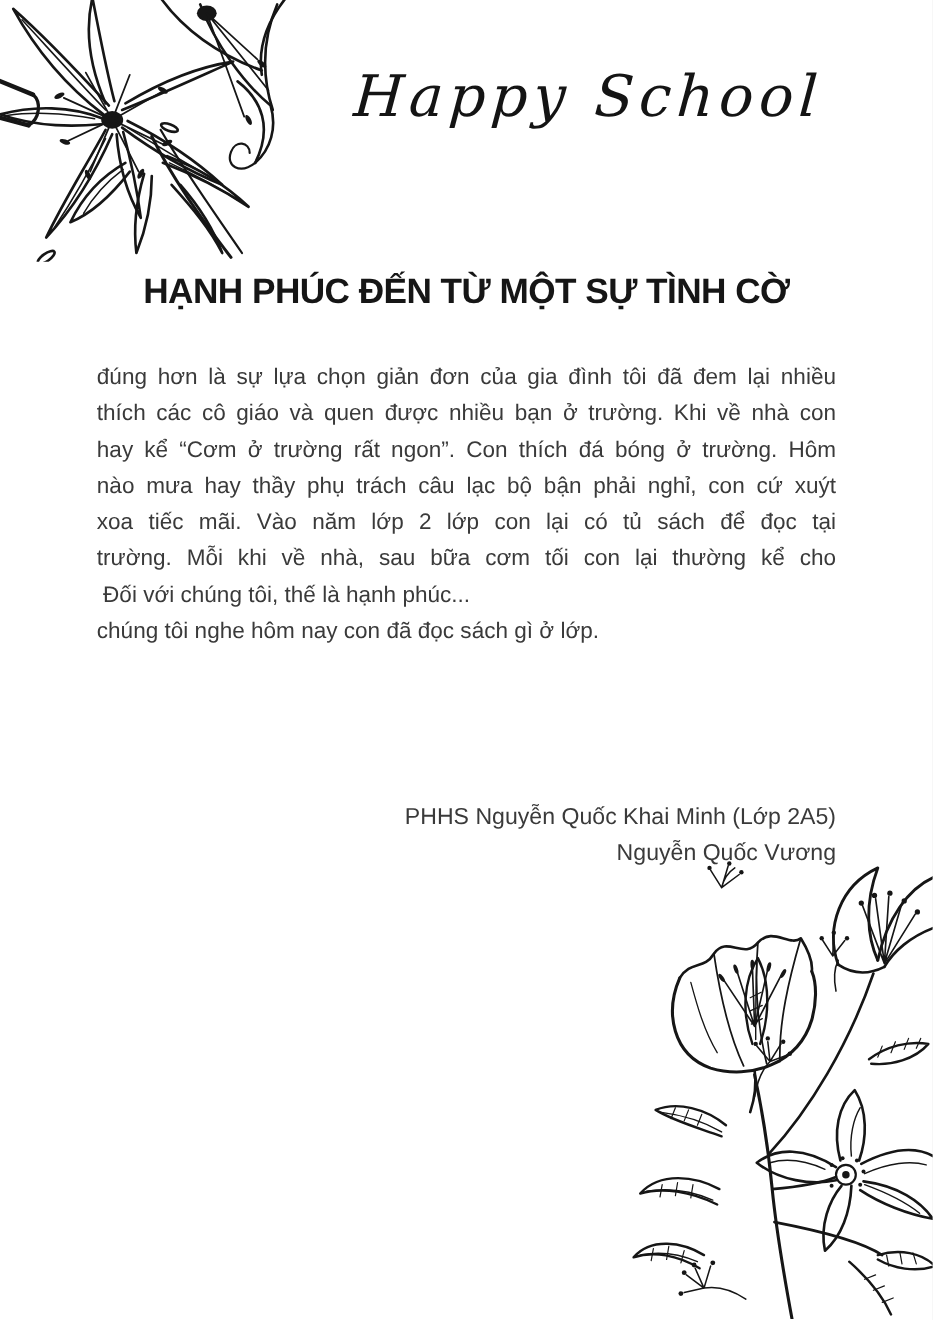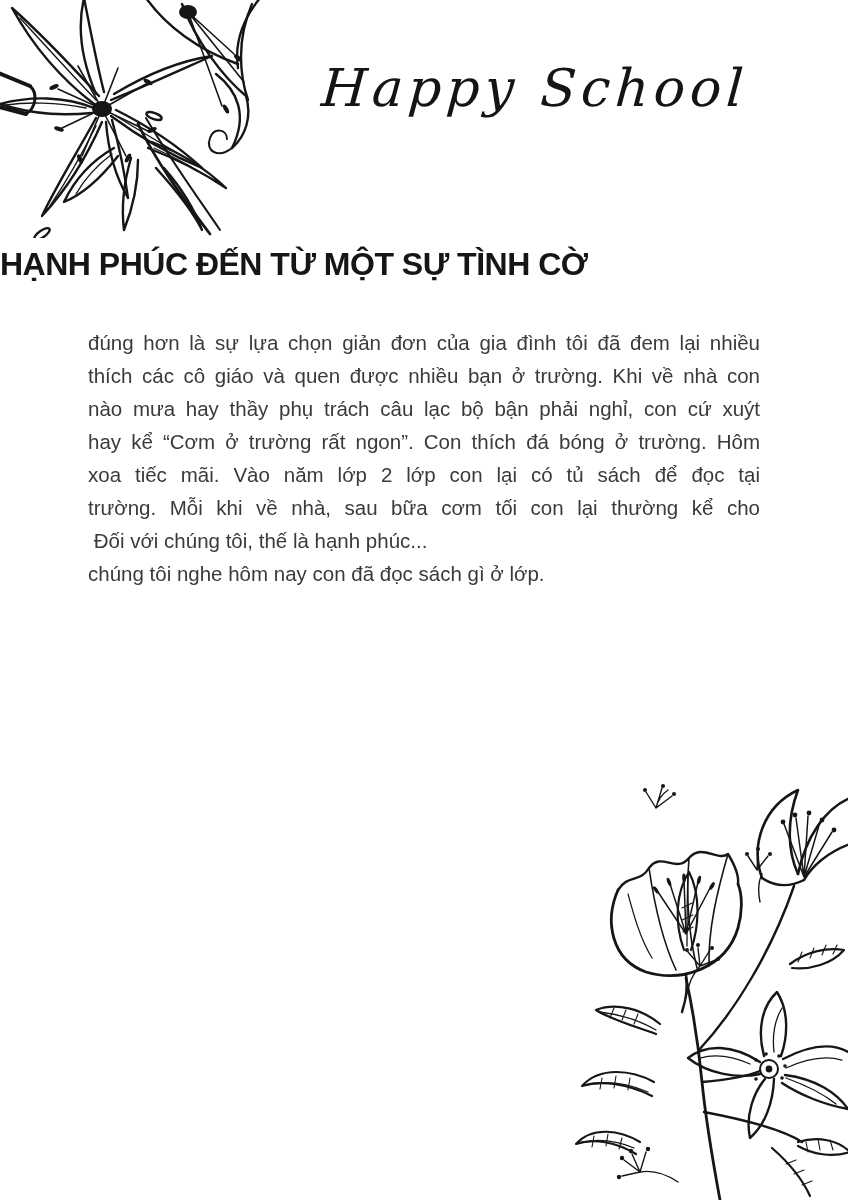--- a/index.html
+++ b/index.html
@@ -20,20 +20,21 @@
     font-family:"DejaVu Serif","Liberation Serif",serif;
     font-style:italic;
     font-size:52px;
     letter-spacing:5px;
     color:#141414;
     transform:skewX(-4deg);
     white-space:nowrap;
   }
   .title{
     position:absolute;left:0;top:246px;width:848px;
+    text-align:center;
     font-weight:700;
     font-size:32px;
     letter-spacing:-0.5px;
     color:#161616;
     white-space:nowrap;
   }
   .body-text{
     position:absolute;left:88px;top:326px;width:672px;
     font-size:20.5px;
     line-height:33px;
@@ -115,28 +116,32 @@
     </svg>
   </div>
 
   <div class="brand">Happy School</div>
 
   <h1 class="title" style="margin:0">HẠNH PHÚC ĐẾN TỪ MỘT SỰ TÌNH CỜ</h1>
 
   <div class="body-text">
       <div class="body-line just">đúng hơn là sự lựa chọn giản đơn của gia đình tôi đã đem lại nhiều</div>
       <div class="body-line just">thích các cô giáo và quen được nhiều bạn ở trường. Khi về nhà con</div>
+      <div class="body-line just">hay kể “Cơm ở trường rất ngon”. Con thích đá bóng ở trường. Hôm</div>
       <div class="body-line just">nào mưa hay thầy phụ trách câu lạc bộ bận phải nghỉ, con cứ xuýt</div>
-      <div class="body-line just">hay kể “Cơm ở trường rất ngon”. Con thích đá bóng ở trường. Hôm</div>
       <div class="body-line just">xoa tiếc mãi. Vào năm lớp 2 lớp con lại có tủ sách để đọc tại</div>
       <div class="body-line just">trường. Mỗi khi về nhà, sau bữa cơm tối con lại thường kể cho</div>
       <div class="body-line plain"> Đối với chúng tôi, thế là hạnh phúc...</div>
       <div class="body-line plain">chúng tôi nghe hôm nay con đã đọc sách gì ở lớp.</div>
     </div>
 
+  <div class="signature">
+    <span class="sig-line">PHHS Nguyễn Quốc Khai Minh (Lớp 2A5)</span>
+    <span class="sig-line">Nguyễn Quốc Vương</span>
+  </div>
 
   <div class="decor decor-bottom-right">
     <svg width="314" height="418" viewBox="0 0 314 418" fill="none" stroke="#161616" stroke-width="2.2" stroke-linecap="round" stroke-linejoin="round">
 
       <path d="M120,26 C122,18 126,12 132,8 M120,26 L110,10 M120,26 L126,6 M120,26 L136,14" stroke-width="1.4"></path>
       <circle cx="109" cy="8" r="2" fill="#161616" stroke="none"></circle>
       <circle cx="127" cy="4" r="2" fill="#161616" stroke="none"></circle>
       <circle cx="138" cy="12" r="2" fill="#161616" stroke="none"></circle>
 
       <path d="M82,108 C68,140 76,178 110,190 C146,201 190,186 202,146 C206,132 207,114 202,102" stroke-width="2.8"></path>

